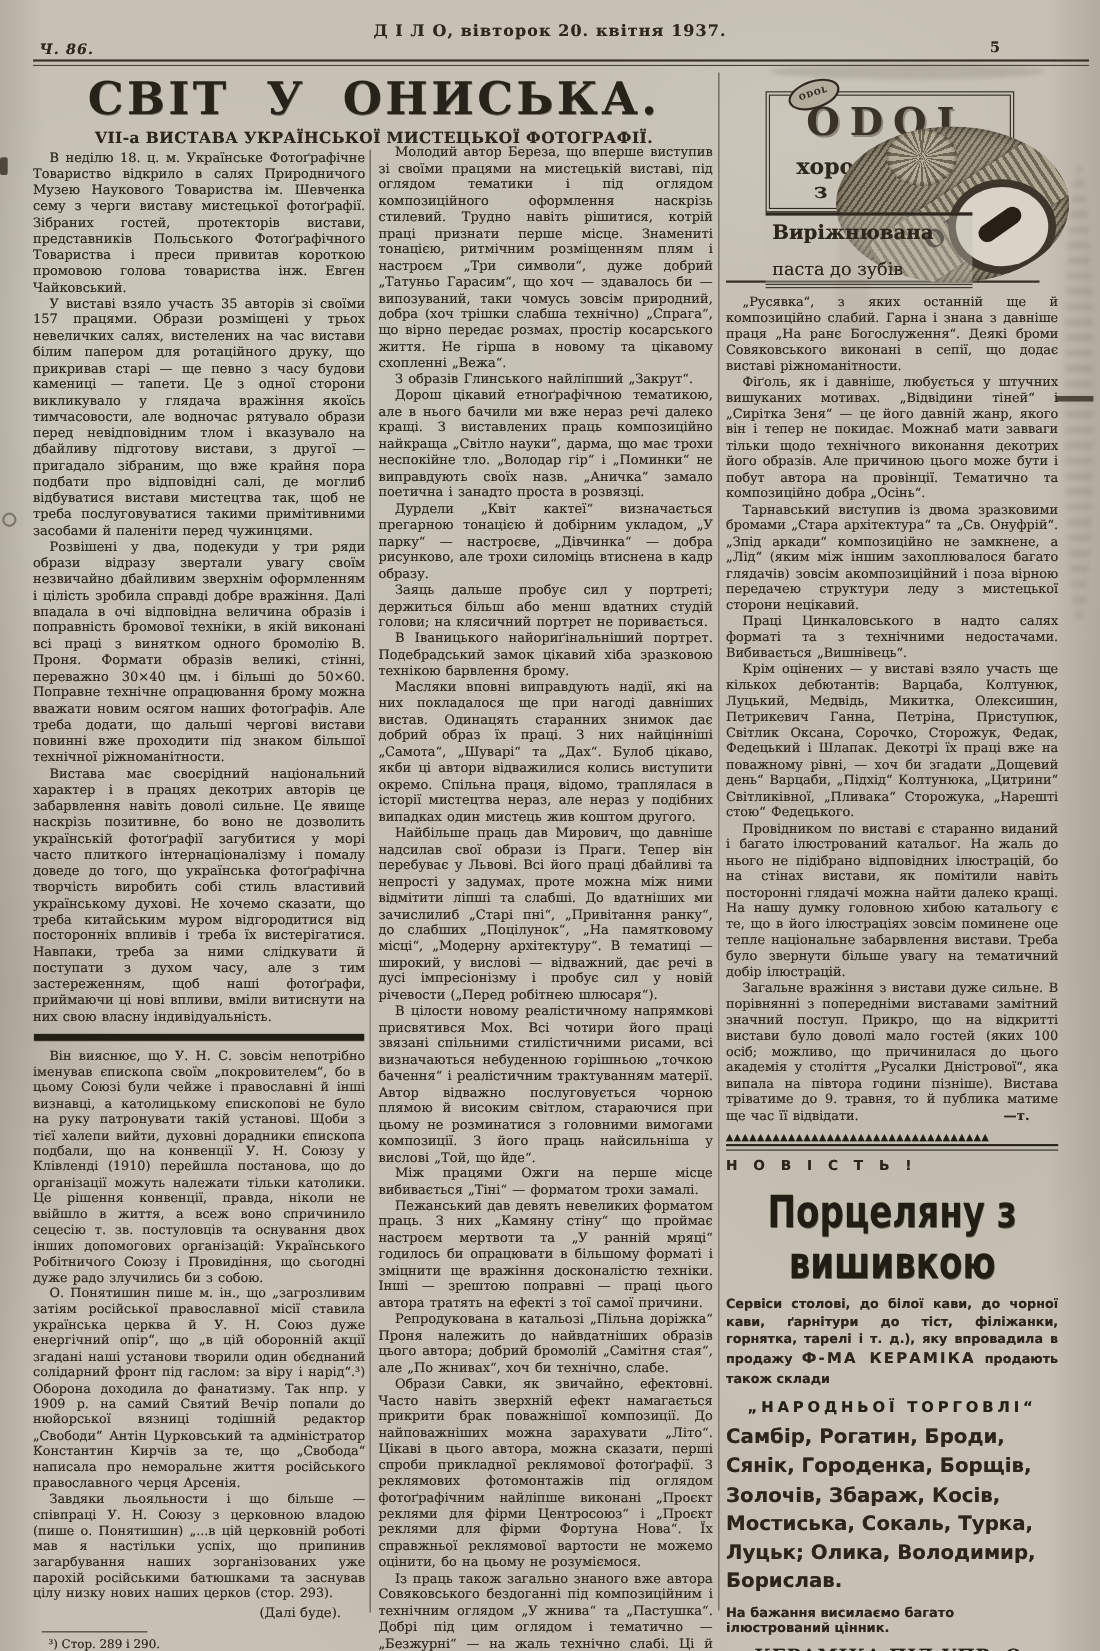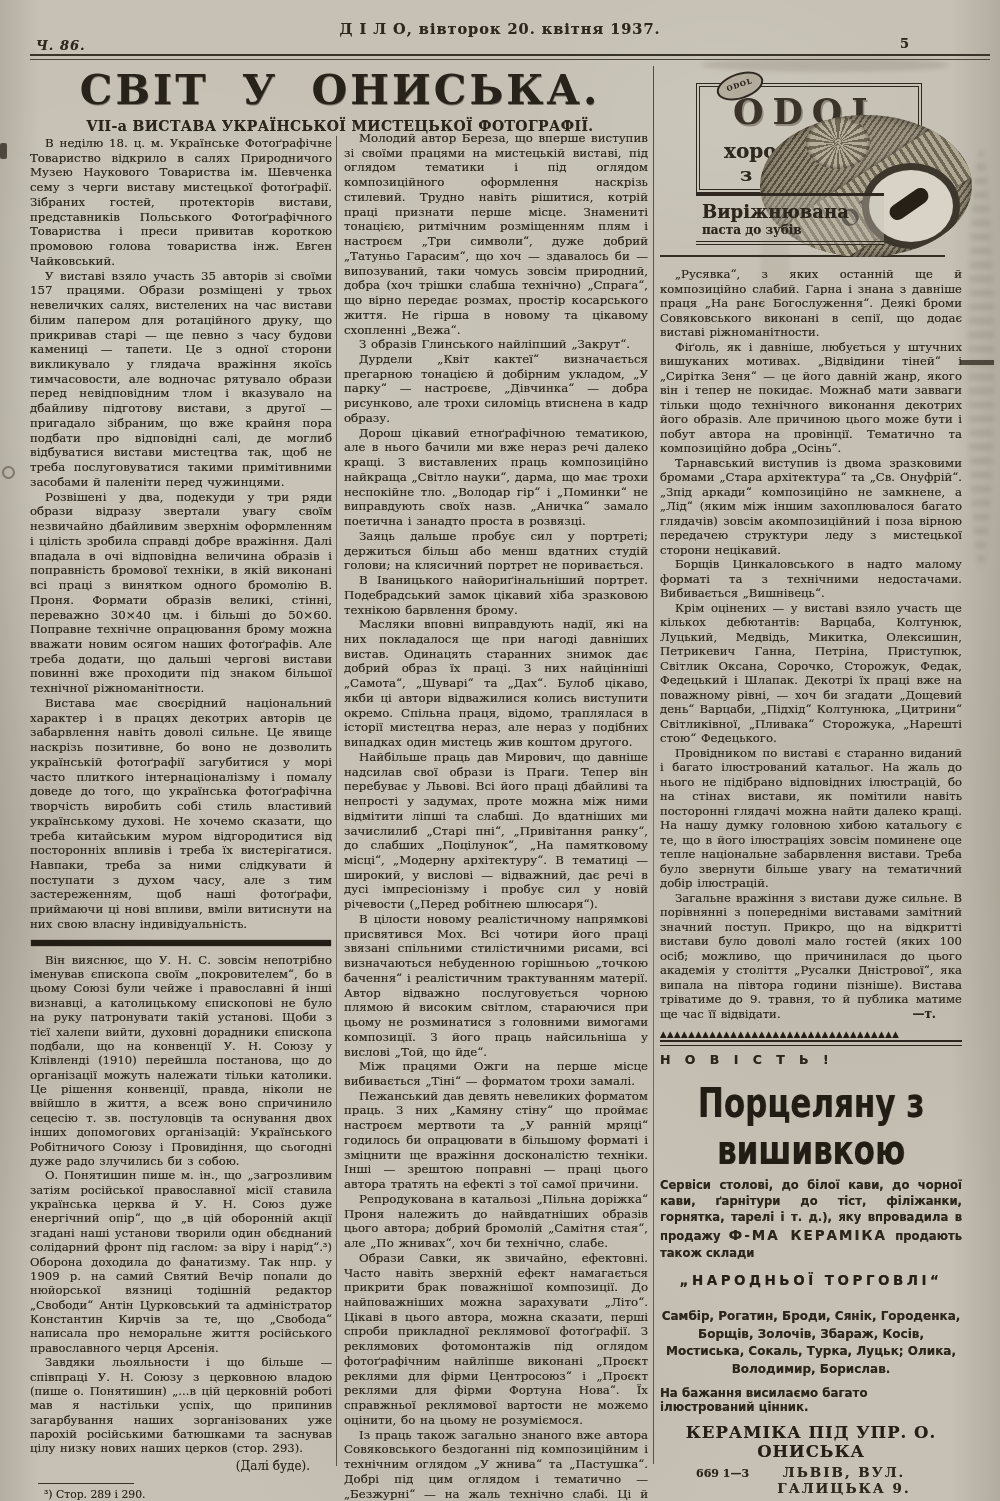--- a/index.html
+++ b/index.html
@@ -56,34 +56,34 @@
   .odol-tube{position:absolute;left:28px;top:48px;width:200px;height:62px;border-radius:10px;transform:rotate(-33deg);
     background:repeating-linear-gradient(90deg,#6f6756 0 3px,#b0a792 3px 7px);box-shadow:0 0 4px rgba(25,20,14,0.7);}
   .odol-tube span{position:absolute;left:46px;top:17px;font-size:22px;font-weight:bold;letter-spacing:4px;color:#211c14;text-shadow:0 0 1px #c7bfae;}
   .odol-capdome{position:absolute;left:46px;top:2px;width:64px;height:52px;border-radius:50%;
     background:repeating-conic-gradient(#6f6756 0 7deg,#b5ac98 7deg 16deg);box-shadow:inset 0 0 4px rgba(25,20,14,0.7);}
   .odol-capoval{position:absolute;left:56px;top:-2px;width:44px;height:22px;border-radius:50%;border:2px solid #2e2820;background:#b3ab9b;transform:rotate(-18deg);text-align:center;font-size:7px;font-weight:bold;letter-spacing:1px;line-height:20px;color:#2e2820;}
   .odol-oeye{position:absolute;right:12px;bottom:8px;width:84px;height:72px;border-radius:50%;background:#d8d3c6;border:7px solid #3c362c;}
   .odol-pill{position:absolute;left:18px;top:26px;width:44px;height:16px;border-radius:9px;background:#262017;transform:rotate(-35deg);}
   .odol-caption{position:absolute;left:36px;top:118px;width:176px;border-top:3px solid #2e2820;border-bottom:4px double #2e2820;padding:5px 6px 4px 6px;background:rgba(198,193,180,0.4);}
   .odol-c1{font-size:18px;font-weight:bold;color:#2b251c;}
-  .odol-c2{font-size:12px;font-weight:bold;color:#2b251c;margin-top:1px;}
+  .odol-c2{font-size:16px;font-weight:normal;color:#2b251c;margin-top:13px;}
   .adrule{border-top:2.5px solid #332d24;margin:4px 0 0 0;width:285px;}
   .col3 .btxt{margin-top:10px;}
   .sig{ text-align:right;font-size:12px;font-weight:bold;margin-top:-14px;padding-right:26px;}
   
   .tri{font-family:"DejaVu Sans","Liberation Sans",sans-serif;font-size:8.5px;letter-spacing:0.5px;line-height:9px;white-space:nowrap;overflow:hidden;color:#221d15;margin-top:9px;}
   .dbl{border-top:2.2px solid #2c261e;border-bottom:1px solid #2c261e;height:3px;margin-top:1px;}
   .novist{font-family:"DejaVu Sans","Liberation Sans",sans-serif;font-size:12.5px;font-weight:bold;letter-spacing:5px;margin-top:6px;color:#2b251c;}
   
   .porc-title{font-family:"DejaVu Sans","Liberation Sans",sans-serif;font-size:31px;font-weight:bold;text-align:center;transform:scaleY(1.3);transform-origin:top;margin-top:12px;letter-spacing:0px;color:#211c14;text-shadow:0.5px 0.5px 0 rgba(33,28,20,0.6);}
   .porc-body{font-family:"DejaVu Sans","Liberation Sans",sans-serif;font-size:11.6px;line-height:1.4;text-align:justify;margin-top:26px;color:#2b251c;font-weight:bold;}
   .porc-body .firm-inline{font-size:13.5px;letter-spacing:2px;}
   .porc-store{font-family:"DejaVu Sans","Liberation Sans",sans-serif;text-align:center;font-size:13.5px;font-weight:bold;letter-spacing:3.5px;margin-top:7px;color:#241f17;}
-  .porc-towns{font-family:"DejaVu Sans","Liberation Sans",sans-serif;text-align:center;font-size:12px;font-weight:bold;line-height:1.45;margin-top:20px;color:#2b251c;}
+  .porc-towns{font-family:"DejaVu Sans","Liberation Sans",sans-serif;font-size:18px;font-weight:bold;line-height:1.45;margin-top:6px;color:#2b251c;}
   .porc-note{font-family:"DejaVu Sans","Liberation Sans",sans-serif;font-size:11.8px;font-weight:bold;margin-top:8px;color:#2b251c;}
   .porc-firm{text-align:center;font-size:16.5px;font-weight:bold;letter-spacing:1px;margin-top:9px;color:#241f17;}
   .porc-refline{display:flex;align-items:baseline;margin-top:3px;margin-left:36px;}
   .porc-ref{font-size:11px;font-weight:bold;width:70px;}
   .porc-addr{flex:1;text-align:center;font-size:13.5px;font-weight:bold;letter-spacing:2px;padding-right:40px;}
   .heavy{border-top:3px solid #241f17;margin-top:8px;}
   
   .mark{position:absolute;background:#332d24;}
   .m1{left:0;top:143px;width:7px;height:16px;border-radius:2px;opacity:0.8;}
   .m2{left:2px;top:466px;width:9px;height:9px;border-radius:50%;border:2px solid #4a443a;background:transparent;opacity:0.55;}
@@ -129,22 +129,22 @@
     <div class="dali">(Далі буде).</div>
     <div class="fnrule"></div>
     <div class="footnote">³) Стор. 289 і 290.</div>
 
   </div>
 
   <div class="col col2">
     <div>
         <p class="para">Молодий автор Береза, що вперше виступив зі своїми працями на мистецькій виставі, під оглядом тематики і під оглядом композиційного оформлення наскрізь стилевий. Трудно навіть рішитися, котрій праці признати перше місце. Знамениті тонацією, ритмічним розміщенням плям і настроєм „Три символи“, дуже добрий „Татуньо Гарасим“, що хоч — здавалось би — випозуваний, таки чомусь зовсім природний, добра (хоч трішки слабша технічно) „Спрага“, що вірно передає розмах, простір косарського життя. Не гірша в новому та цікавому схопленні „Вежа“.</p>
         <p class="para">З образів Глинського найліпший „Закрут“.</p>
+        <p class="para">Дорош цікавий етноґрафічною тематикою, але в нього бачили ми вже нераз речі далеко кращі. З виставлених праць композиційно найкраща „Світло науки“, дарма, що має трохи неспокійне тло. „Володар гір“ і „Поминки“ не виправдують своїх назв. „Аничка“ замало поетична і занадто проста в розвязці.</p>
         <p class="para">Дурдели „Квіт кактеї“ визначається прегарною тонацією й добірним укладом, „У парку“ — настроєве, „Дівчинка“ — добра рисунково, але трохи силоміць втиснена в кадр образу.</p>
-        <p class="para">Дорош цікавий етноґрафічною тематикою, але в нього бачили ми вже нераз речі далеко кращі. З виставлених праць композиційно найкраща „Світло науки“, дарма, що має трохи неспокійне тло. „Володар гір“ і „Поминки“ не виправдують своїх назв. „Аничка“ замало поетична і занадто проста в розвязці.</p>
         <p class="para">Заяць дальше пробує сил у портреті; держиться більш або менш вдатних студій голови; на клясичний портрет не поривається.</p>
         <p class="para">В Іваницького найориґінальніший портрет. Подебрадський замок цікавий хіба зразковою технікою барвлення брому.</p>
         <p class="para">Масляки вповні виправдують надії, які на них покладалося ще при нагоді давніших вистав. Одинацять старанних знимок дає добрий образ їх праці. З них найцінніші „Самота“, „Шуварі“ та „Дах“. Булоб цікаво, якби ці автори відважилися колись виступити окремо. Спільна праця, відомо, траплялася в історії мистецтва нераз, але нераз у подібних випадках один мистець жив коштом другого.</p>
         <p class="para">Найбільше праць дав Мирович, що давніше надсилав свої образи із Праги. Тепер він перебуває у Львові. Всі його праці дбайливі та непрості у задумах, проте можна між ними відмітити ліпші та слабші. До вдатніших ми зачислилиб „Старі пні“, „Привітання ранку“, до слабших „Поцілунок“, „На памятковому місці“, „Модерну архітектуру“. В тематиці — широкий, у вислові — відважний, дає речі в дусі імпресіонізму і пробує сил у новій річевости („Перед робітнею шлюсаря“).</p>
         <p class="para">В цілости новому реалістичному напрямкові присвятився Мох. Всі чотири його праці звязані спільними стилістичними рисами, всі визначаються небуденною горішньою „точкою бачення“ і реалістичним трактуванням матерії. Автор відважно послуговується чорною плямою й високим світлом, стараючися при цьому не розминатися з головними вимогами композиції. З його праць найсильніша у вислові „Той, що йде“.</p>
         <p class="para">Між працями Ожги на перше місце вибивається „Тіні“ — форматом трохи замалі.</p>
         <p class="para">Пежанський дав девять невеликих форматом праць. З них „Камяну стіну“ що проймає настроєм мертвоти та „У ранній мряці“ годилось би опрацювати в більшому форматі і зміцнити ще вражіння досконалістю техніки. Інші — зрештою поправні — праці цього автора тратять на ефекті з тої самої причини.</p>
         <p class="para">Репродукована в катальозі „Пільна доріжка“ Проня належить до найвдатніших образів цього автора; добрий бромолій „Самітня стая“, але „По жнивах“, хоч би технічно, слабе.</p>
         <p class="para">Образи Савки, як звичайно, ефектовні. Часто навіть зверхній ефект намагається прикрити брак поважнішої композиції. До найповажніших можна зарахувати „Літо“. Цікаві в цього автора, можна сказати, перші спроби прикладної реклямової фотоґрафії. З реклямових фотомонтажів під оглядом фотоґрафічним найліпше виконані „Проєкт реклями для фірми Центросоюз“ і „Проєкт реклями для фірми Фортуна Нова“. Їх справжньої реклямової вартости не можемо оцінити, бо на цьому не розуміємося.</p>
         <p class="para">Із праць також загально знаного вже автора Совяковського бездоганні під композиційним і технічним оглядом „У жнива“ та „Пастушка“. Добрі під цим оглядом і тематично — „Безжурні“ — на жаль технічно слабі. Ці й інші праці цього автора мають виразний національно-етноґрафічний кольорит. Можна сказати псують гармонію тематики образи „Вино“ та</p>
@@ -173,21 +173,21 @@
         <div class="odol-c1">Виріжнювана</div>
         <div class="odol-c2">паста до зубів</div>
       </div>
     </div>
     <div class="adrule"></div>
 
     <div class="btxt">
         <p class="para">„Русявка“, з яких останній ще й композиційно слабий. Гарна і знана з давніше праця „На ранє Богослуження“. Деякі броми Совяковського виконані в сепії, що додає виставі ріжноманітности.</p>
         <p class="para">Фіґоль, як і давніше, любується у штучних вишуканих мотивах. „Відвідини тіней“ і „Сирітка Зеня“ — це його давній жанр, якого він і тепер не покидає. Можнаб мати завваги тільки щодо технічного виконання декотрих його образів. Але причиною цього може бути і побут автора на провінції. Тематично та композиційно добра „Осінь“.</p>
         <p class="para">Тарнавський виступив із двома зразковими бромами „Стара архітектура“ та „Св. Онуфрій“. „Зпід аркади“ композиційно не замкнене, а „Лід“ (яким між іншим захоплювалося багато глядачів) зовсім акомпозиційний і поза вірною передачею структури леду з мистецької сторони нецікавий.</p>
-        <p class="para">Борщів Цинкаловського в надто малому форматі та з технічними недостачами. Вибивається „Вишнівець“.</p>
+        <p class="para">Праці Цинкаловського в надто салях форматі та з технічними недостачами. Вибивається „Вишнівець“.</p>
         <p class="para">Крім оцінених — у виставі взяло участь ще кількох дебютантів: Варцаба, Колтунюк, Луцький, Медвідь, Микитка, Олексишин, Петрикевич Ганна, Петріна, Приступюк, Світлик Оксана, Сорочко, Сторожук, Федак, Федецький і Шлапак. Декотрі їх праці вже на поважному рівні, — хоч би згадати „Дощевий день“ Варцаби, „Підхід“ Колтунюка, „Цитрини“ Світликівної, „Пливака“ Сторожука, „Нарешті стою“ Федецького.</p>
         <p class="para">Провідником по виставі є старанно виданий і багато ілюстрований катальог. На жаль до нього не підібрано відповідних ілюстрацій, бо на стінах вистави, як помітили навіть посторонні глядачі можна найти далеко кращі. На нашу думку головною хибою катальогу є те, що в його ілюстраціях зовсім поминене оце тепле національне забарвлення вистави. Треба було звернути більше увагу на тематичний добір ілюстрацій.</p>
         <p class="para">Загальне вражіння з вистави дуже сильне. В порівнянні з попередніми виставами замітний значний поступ. Прикро, що на відкритті вистави було доволі мало гостей (яких 100 осіб; можливо, що причинилася до цього академія у століття „Русалки Дністрової“, яка випала на півтора години пізніше). Вистава тріватиме до 9. травня, то й публика матиме ще час її відвідати.</p>
       </div>
     <div class="sig">—т.</div>
 
     <div class="tri">▲▲▲▲▲▲▲▲▲▲▲▲▲▲▲▲▲▲▲▲▲▲▲▲▲▲▲▲▲▲▲▲▲▲</div>
     <div class="dbl"></div>
     <div class="novist">Н О В І С Т Ь !</div>
 

